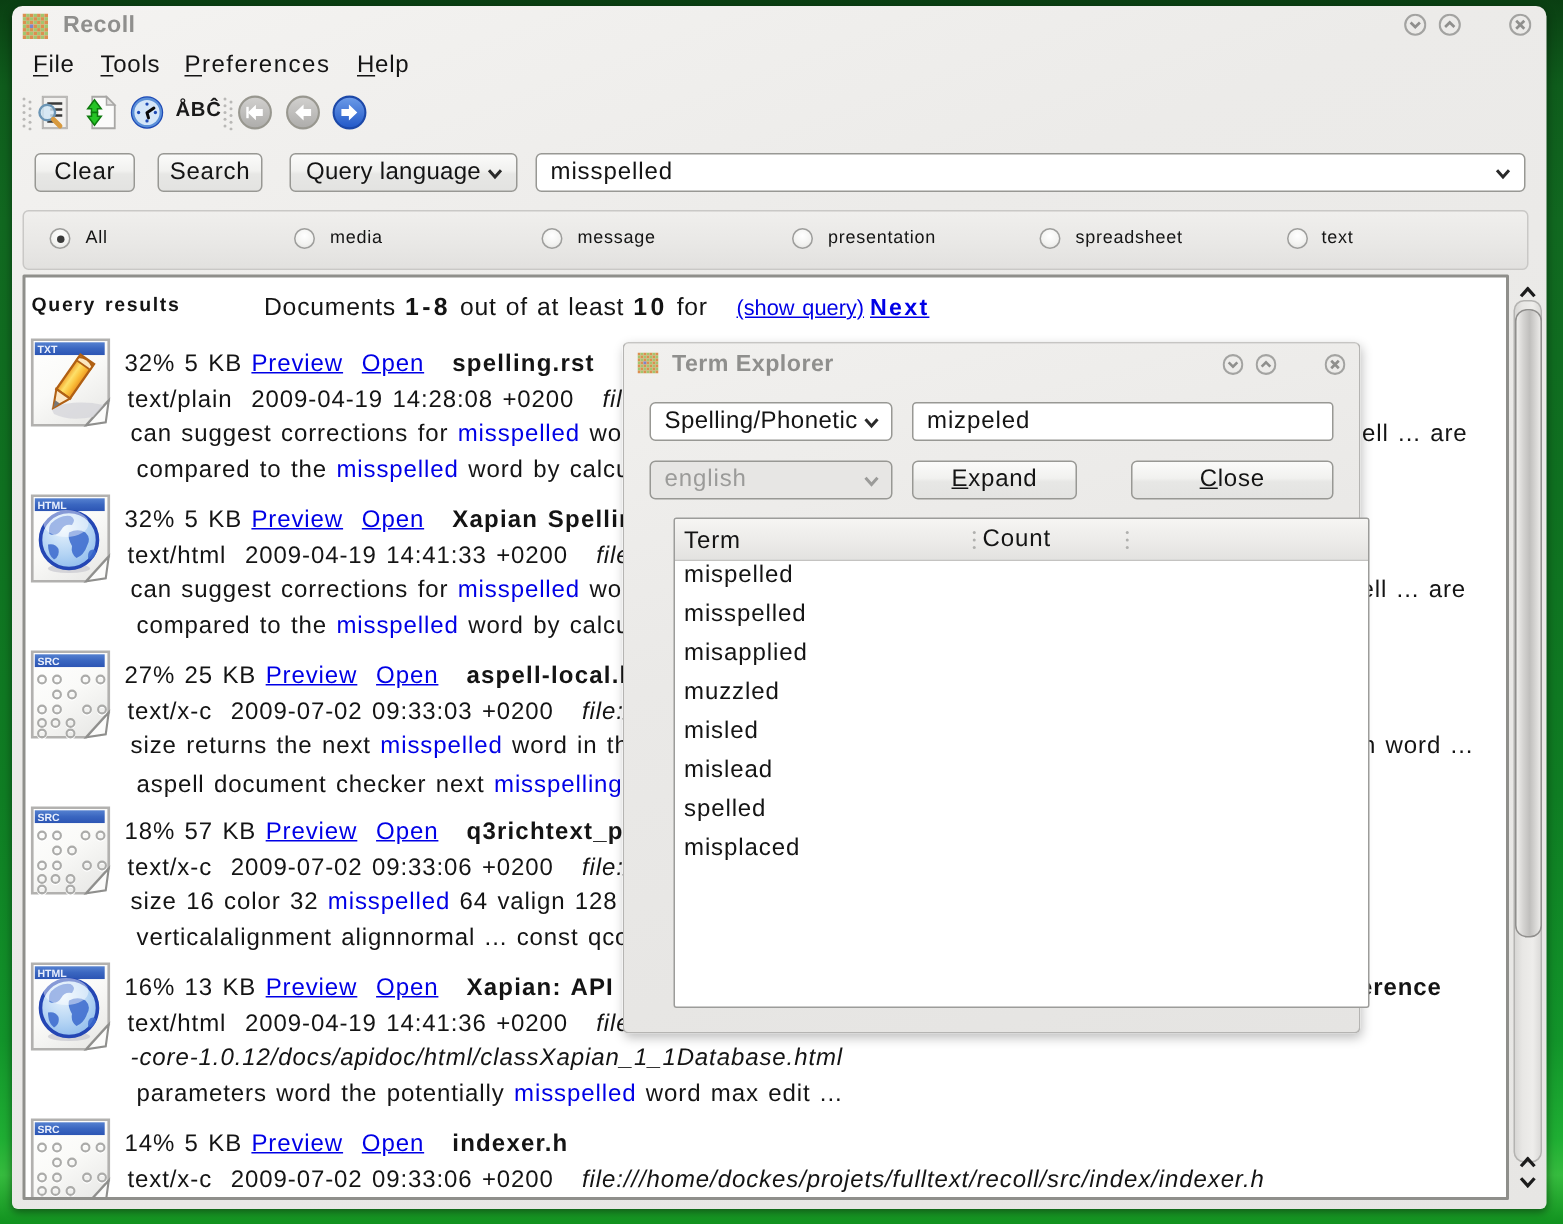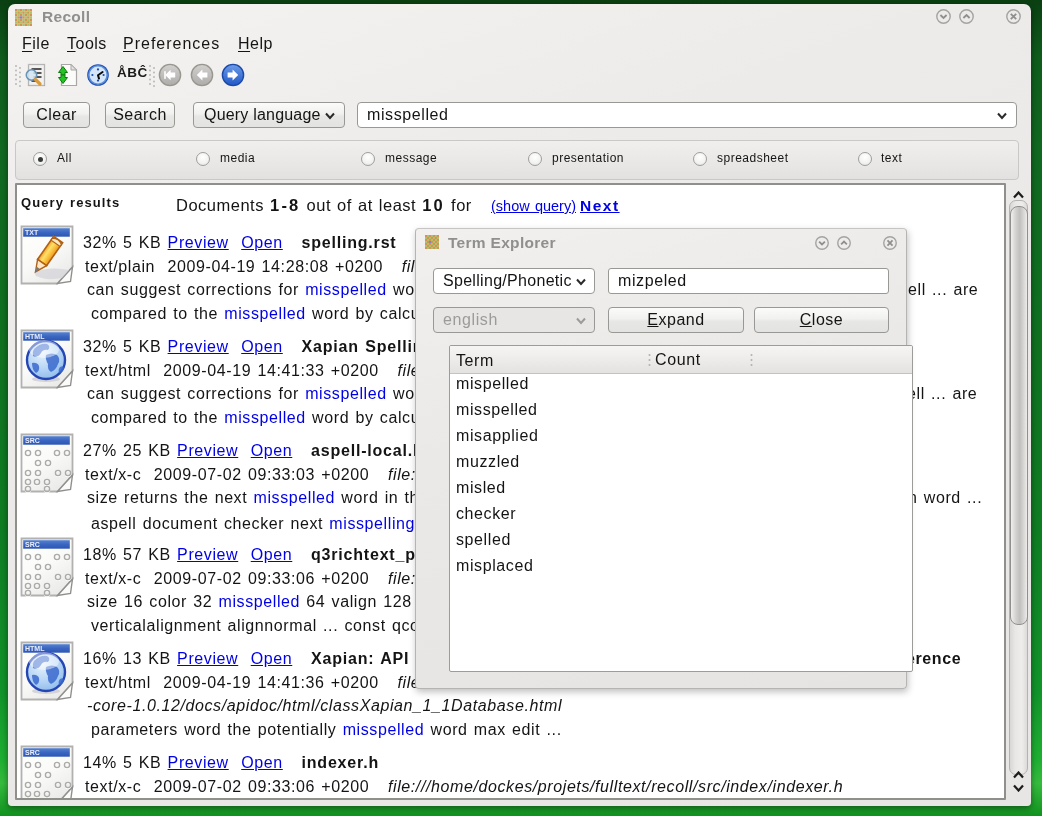--- a/index.html
+++ b/index.html
@@ -683,21 +683,21 @@
     <svg class="chev" style="right:7px; top:9px;" viewBox="0 0 12 8">
         <path d="M2 1.5 L6 6 L10 1.5" fill="none" stroke="#2a2a2a" stroke-width="2"></path>
       </svg>
   </div>
   <div class="combo" style="left:192px; top:39px; width:281px; border-radius:3px;">mizpeled</div>
   <div class="combo" style="left:17px; top:78px; width:162px; background:#e7e6e4; color:#9b9b99;">english
     <svg class="chev" style="right:7px; top:9px;" viewBox="0 0 12 8">
         <path d="M2 1.5 L6 6 L10 1.5" fill="none" stroke="#9b9b99" stroke-width="2"></path>
       </svg>
   </div>
-  <div class="btn" style="left:192px; top:78px; width:136px;"><u>E</u>xpand</div>
+  <div class="btn" style="left:192px; top:78px; width:110px;"><u>E</u>xpand</div>
   <div class="btn" style="left:338px; top:78px; width:135px;"><u>C</u>lose</div>
   <div id="dtable">
     <div id="dthead">
       <span style="left:6px; top:6px;">Term</span>
       <span style="left:205px;">Count</span>
       <svg style="position:absolute;left:198px;top:7px;" width="3" height="15">
           <circle cx="1.5" cy="2" r="1" fill="#b0b0ae"></circle>
           <circle cx="1.5" cy="7" r="1" fill="#b0b0ae"></circle>
           <circle cx="1.5" cy="12" r="1" fill="#b0b0ae"></circle>
         </svg>
@@ -705,19 +705,19 @@
           <circle cx="1.5" cy="2" r="1" fill="#b0b0ae"></circle>
           <circle cx="1.5" cy="7" r="1" fill="#b0b0ae"></circle>
           <circle cx="1.5" cy="12" r="1" fill="#b0b0ae"></circle>
         </svg>
     <div id="dtrows">
           <div class="trow" style="top:29px;">mispelled</div>
           <div class="trow" style="top:55px;">misspelled</div>
           <div class="trow" style="top:81px;">misapplied</div>
           <div class="trow" style="top:107px;">muzzled</div>
           <div class="trow" style="top:133px;">misled</div>
-          <div class="trow" style="top:159px;">checker</div>
+          <div class="trow" style="top:159px;">mislead</div>
           <div class="trow" style="top:185px;">spelled</div>
           <div class="trow" style="top:211px;">misplaced</div>
         </div>
   </div>
 </div>
 
 </div>
 </body></html>

